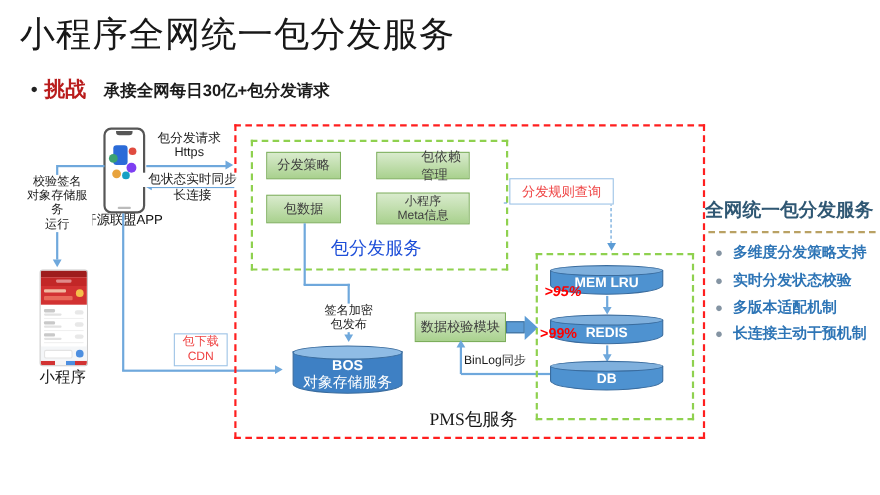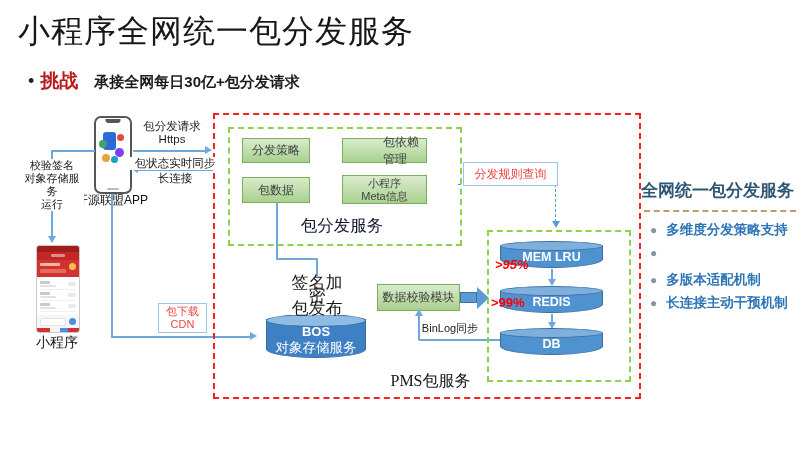--- a/index.html
+++ b/index.html
@@ -56,21 +56,21 @@
   
   .red-dash{left:213px;top:113px;width:424px;height:282px;border:2px dashed #ff1f1f;}
   .green-dash{border:2px dashed #8fd14f;}
   .gd1{left:228px;top:127px;width:230px;height:115px;}
   .gd2{left:487px;top:230px;width:140px;height:148px;}
 
   
   .gbox{background:linear-gradient(#d9ebcd,#a9d18e);border:1.3px solid #7cae5b;color:#3f3f3f;font-size:12px;display:flex;align-items:center;justify-content:center;box-sizing:border-box;}
   .gbox.small2{font-size:11px;line-height:13px;}
 
-  .zone-label{font-size:16.5px;color:#0f172a;}
+  .zone-label{font-size:16.5px;color:#1d4ed8;}
 
   
   .wbox{background:#fff;border:1.5px solid #9dc3e6;box-sizing:border-box;display:flex;flex-direction:column;align-items:center;justify-content:center;font-size:11px;line-height:13px;color:#ef4444;z-index:3;}
 
   
   .cyl{position:absolute;}
   .cyl .cbody{position:absolute;left:0;right:0;top:5px;bottom:0;border:1.2px solid #3a6c9e;border-radius:0 0 50% 50%/0 0 9px 9px;}
   .cyl .ctop{position:absolute;left:0;right:0;top:0;height:10px;border:1.2px solid #3a6c9e;border-radius:50%;box-sizing:border-box;}
   .cyl .ctext{position:absolute;left:0;right:0;z-index:2;color:#fff;text-align:center;}
   .bos .cbody{background:#3e80c4;}
@@ -192,21 +192,21 @@
   <div class="abs gbox small2" style="left:342px;top:175px;width:85px;height:29px;flex-direction:column;">
     <div>小程序</div>
     <div>Meta信息</div>
   </div>
   <div class="abs center serif zone-label" style="left:266px;top:215px;width:152px;">包分发服务</div>
 
   <div class="abs line-v" style="left:276px;top:203px;height:56px;"></div>
   <div class="abs line-h" style="left:276px;top:258px;width:42px;"></div>
   <div class="abs line-v" style="left:316px;top:258px;height:47px;"></div>
   <div class="abs ah down" style="left:312.5px;top:304px;"></div>
-  <div class="abs center edge-label white-label" style="left:291px;top:276px;width:52px;font-size:17px;">
+  <div class="abs center edge-label white-label" style="left:291px;top:276px;width:52px;font-size:11px;">
     <div>签名加密</div>
     <div>包发布</div>
   </div>
 
   <div class="cyl bos" style="left:266px;top:314px;width:100px;height:44px;">
     <div class="cbody"></div>
     <div class="ctop"></div>
     <div class="ctext" style="top:10px;font-size:13px;font-weight:bold;">BOS</div>
     <div class="ctext serif" style="top:25px;font-size:13.5px;">对象存储服务</div>
   </div>
@@ -255,20 +255,21 @@
 
 
   <div class="abs panel-heading">全网统一包分发服务</div>
   <div class="abs panel-sep"></div>
   <div class="abs panel-item" style="top:221px;">
     <span class="pdot">●</span>
     <span class="ptxt">多维度分发策略支持</span>
   </div>
   <div class="abs panel-item" style="top:246px;">
     <span class="pdot">●</span>
+    <span class="ptxt">实时分发状态校验</span>
   </div>
   <div class="abs panel-item" style="top:271px;">
     <span class="pdot">●</span>
     <span class="ptxt">多版本适配机制</span>
   </div>
   <div class="abs panel-item" style="top:294px;">
     <span class="pdot">●</span>
     <span class="ptxt">长连接主动干预机制</span>
   </div>
 

